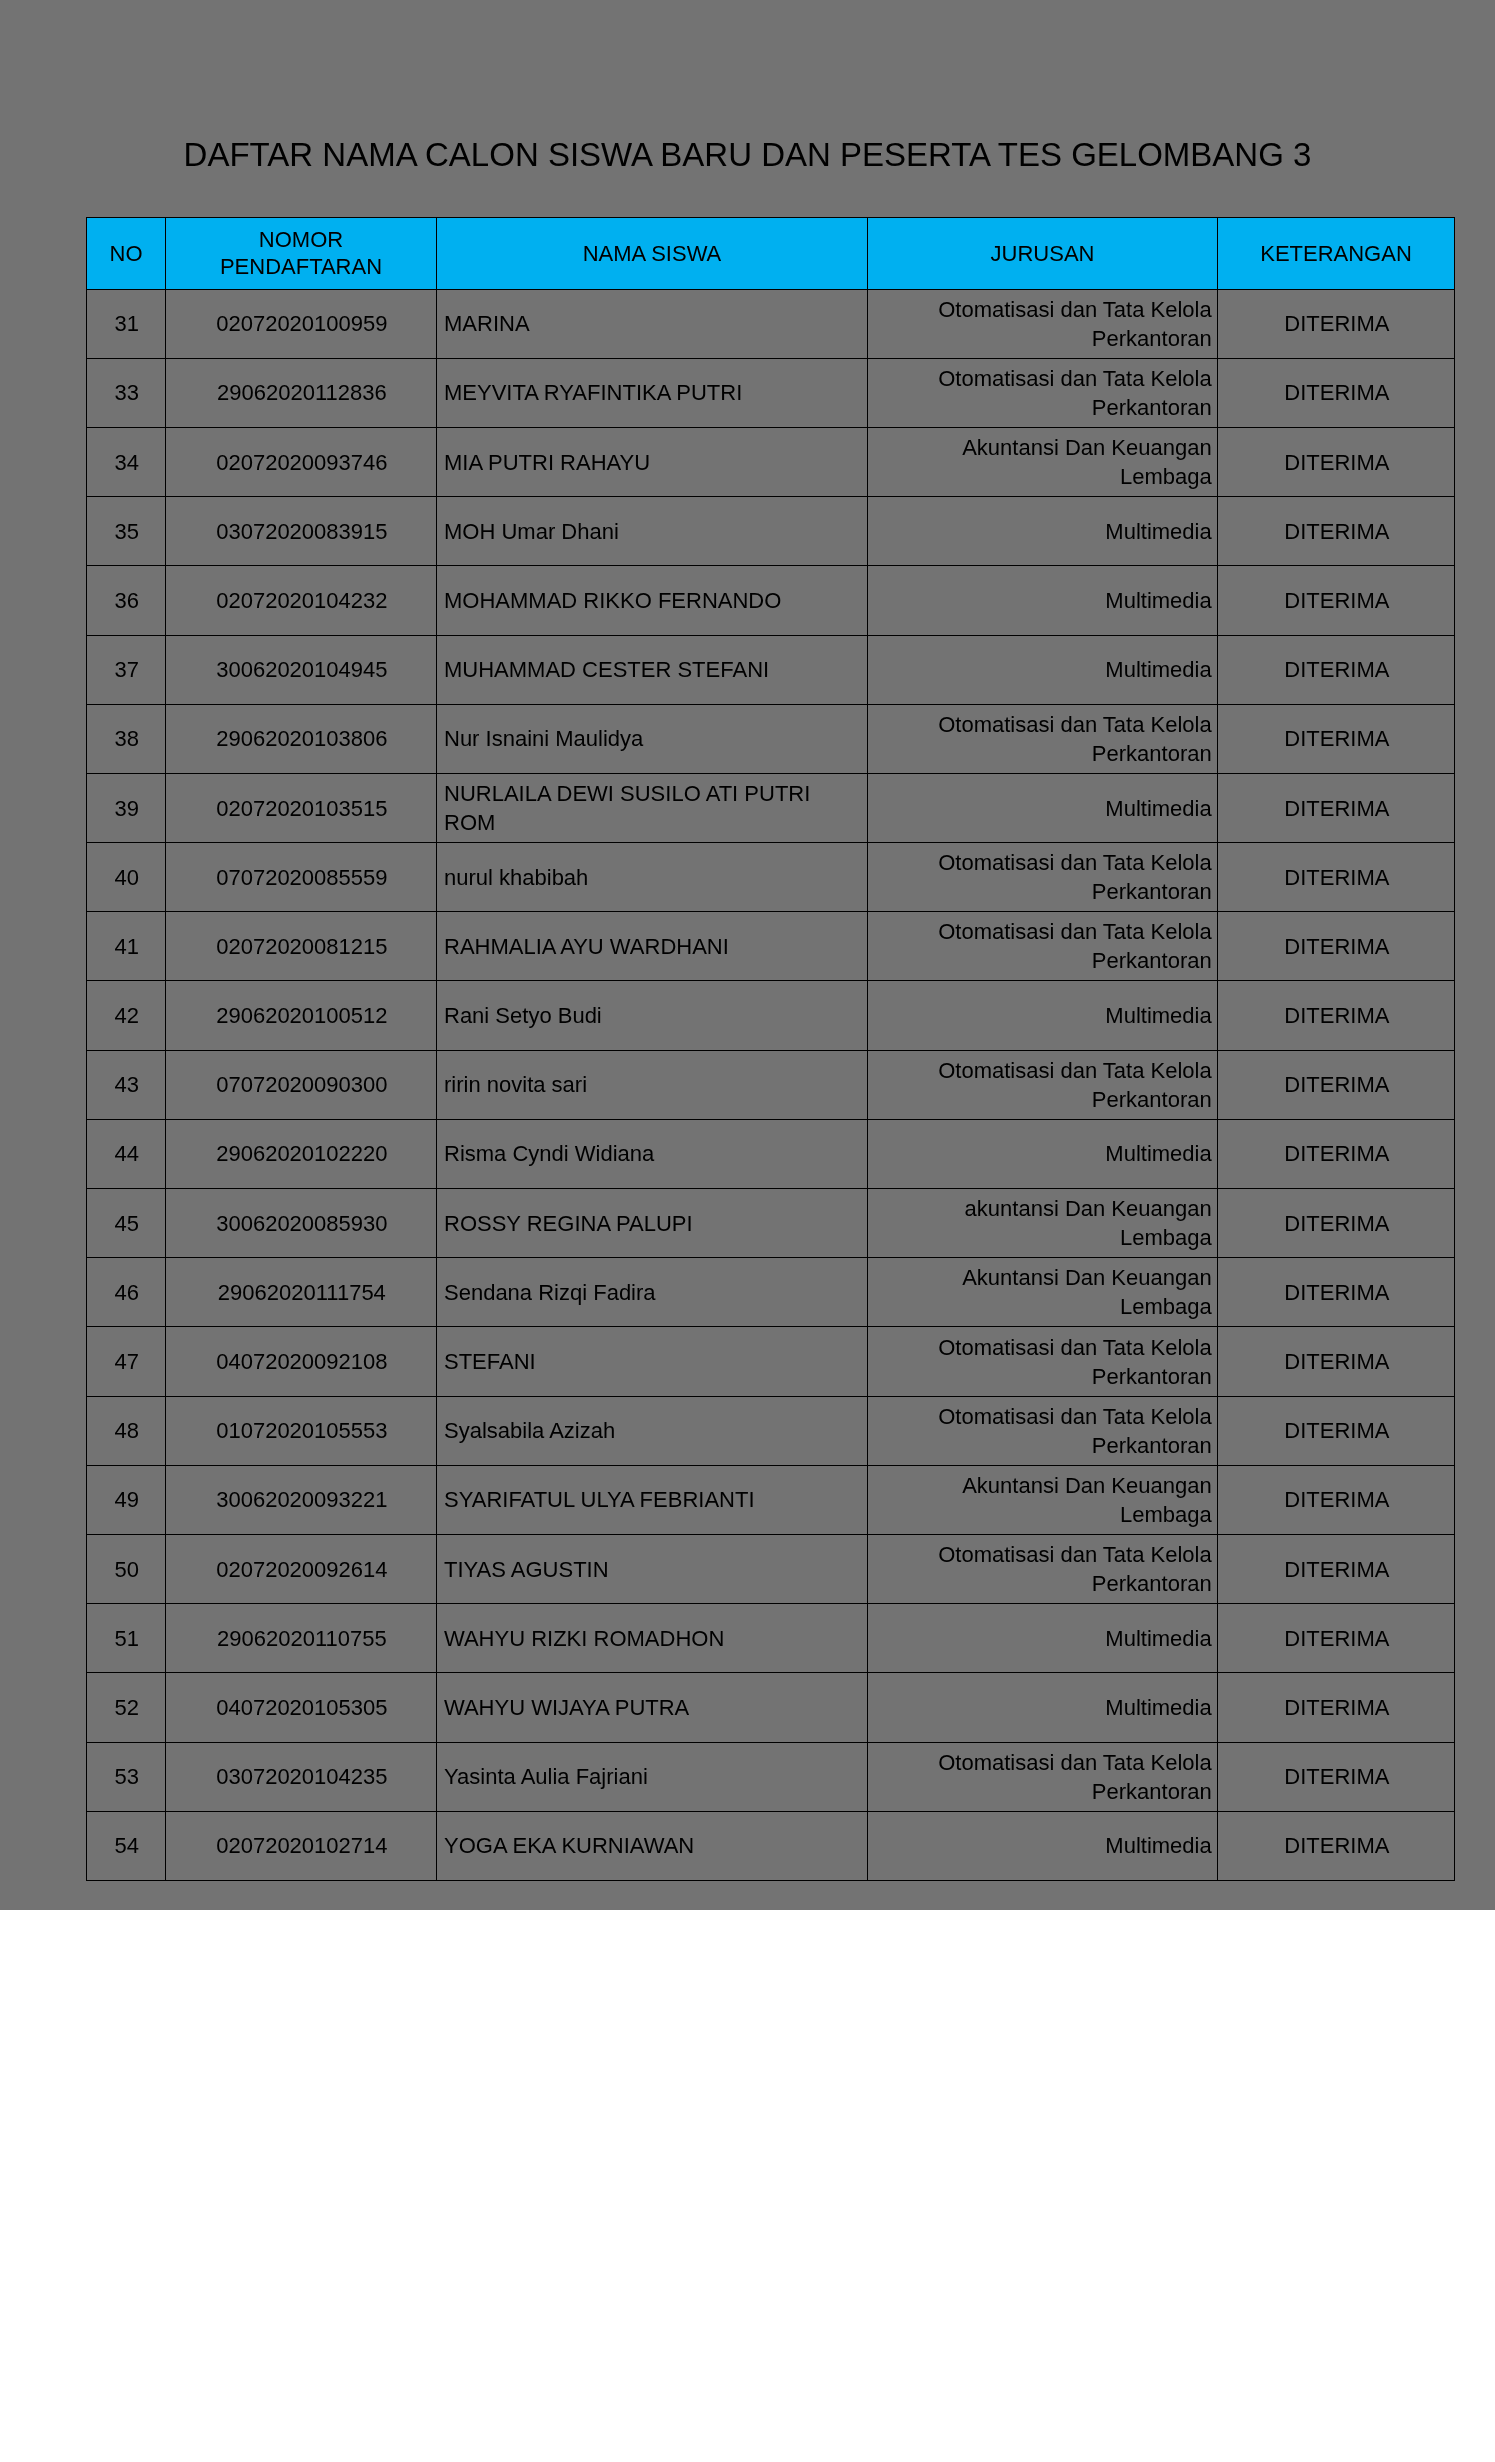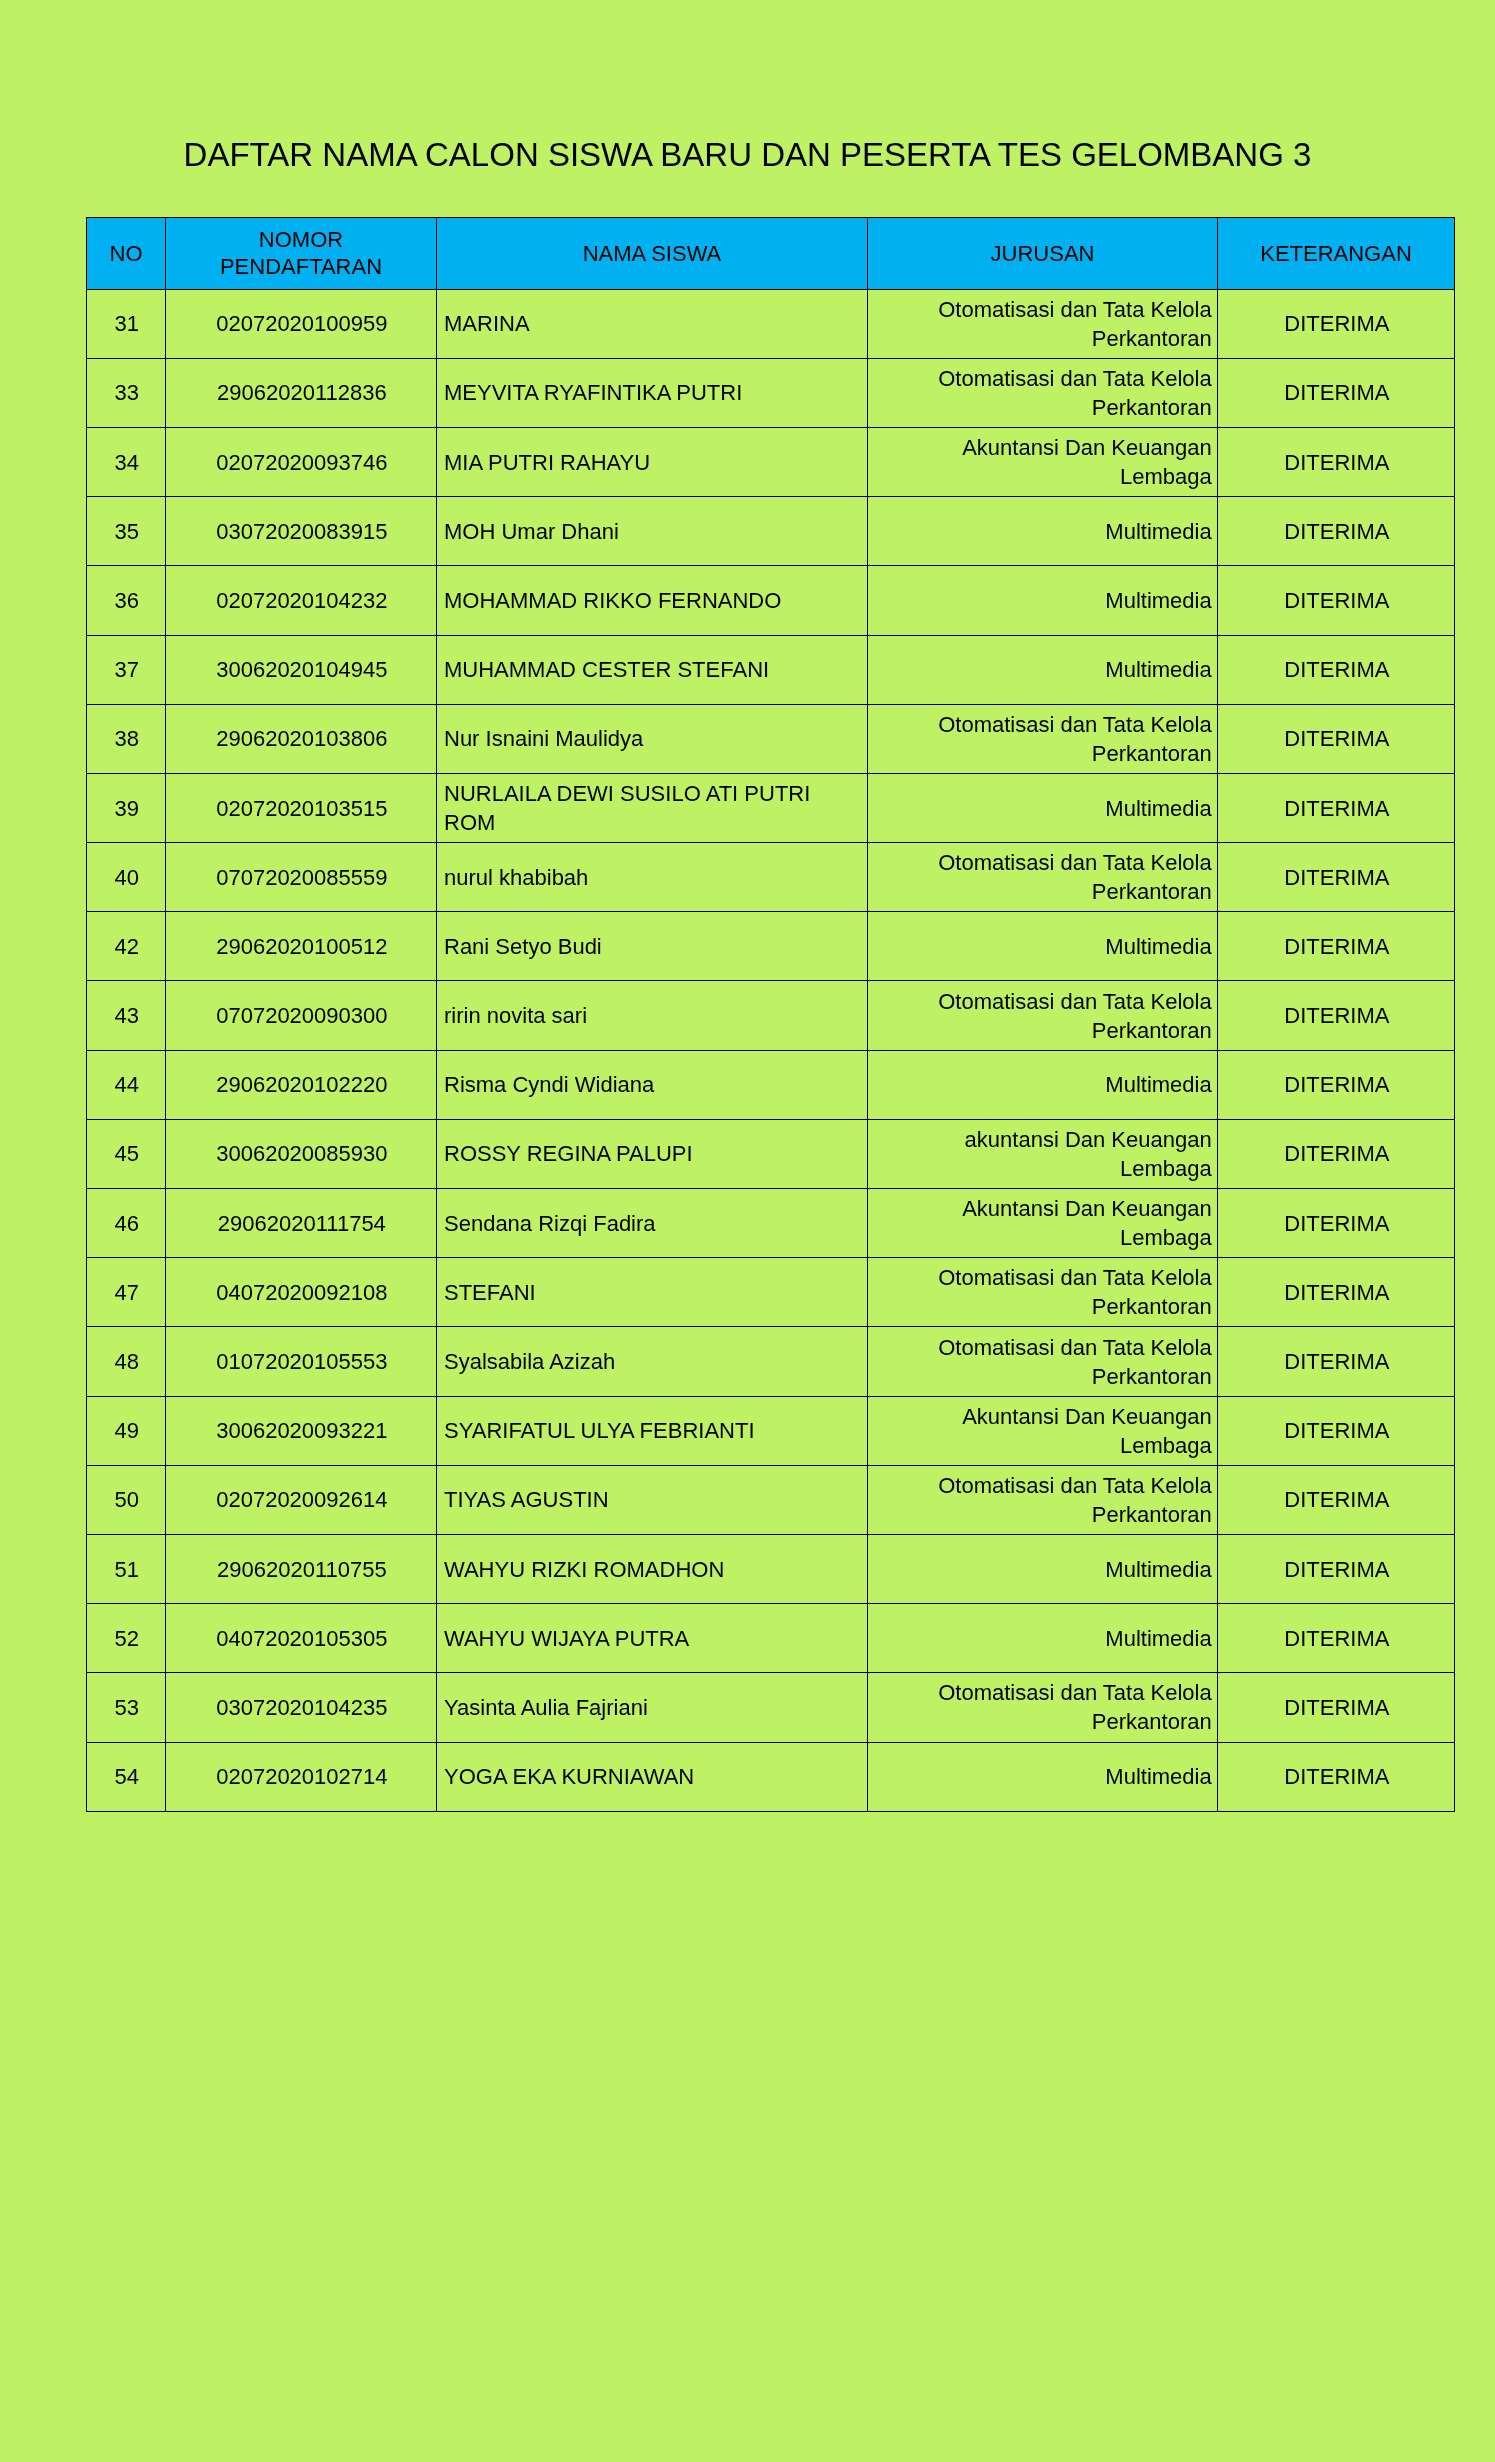--- a/index.html
+++ b/index.html
@@ -3,22 +3,22 @@
 <meta charset="utf-8">
 <style>
   html, body {
     margin: 0;
     padding: 0;
     background: #ffffff;
   }
   .page {
     position: relative;
     width: 1495px;
-    height: 2462px;
-    background: #bef264;
+    height: 1910px;
+    background: #737373;
     font-family: "Liberation Sans", sans-serif;
     color: #000000;
     overflow: hidden;
     box-sizing: border-box;
     padding-top: 132px;
   }
   .doc-title {
     text-align: center;
     font-size: 33px;
     font-weight: 400;
@@ -168,20 +168,27 @@
           <td class="col-keterangan">DITERIMA</td>
         </tr>
         <tr>
           <td class="col-no">40</td>
           <td class="col-nomor">07072020085559</td>
           <td class="col-nama">nurul khabibah</td>
           <td class="col-jurusan">Otomatisasi dan Tata Kelola Perkantoran</td>
           <td class="col-keterangan">DITERIMA</td>
         </tr>
         <tr>
+          <td class="col-no">41</td>
+          <td class="col-nomor">02072020081215</td>
+          <td class="col-nama">RAHMALIA AYU WARDHANI</td>
+          <td class="col-jurusan">Otomatisasi dan Tata Kelola Perkantoran</td>
+          <td class="col-keterangan">DITERIMA</td>
+        </tr>
+        <tr>
           <td class="col-no">42</td>
           <td class="col-nomor">29062020100512</td>
           <td class="col-nama">Rani Setyo Budi</td>
           <td class="col-jurusan">Multimedia</td>
           <td class="col-keterangan">DITERIMA</td>
         </tr>
         <tr>
           <td class="col-no">43</td>
           <td class="col-nomor">07072020090300</td>
           <td class="col-nama">ririn novita sari</td>

